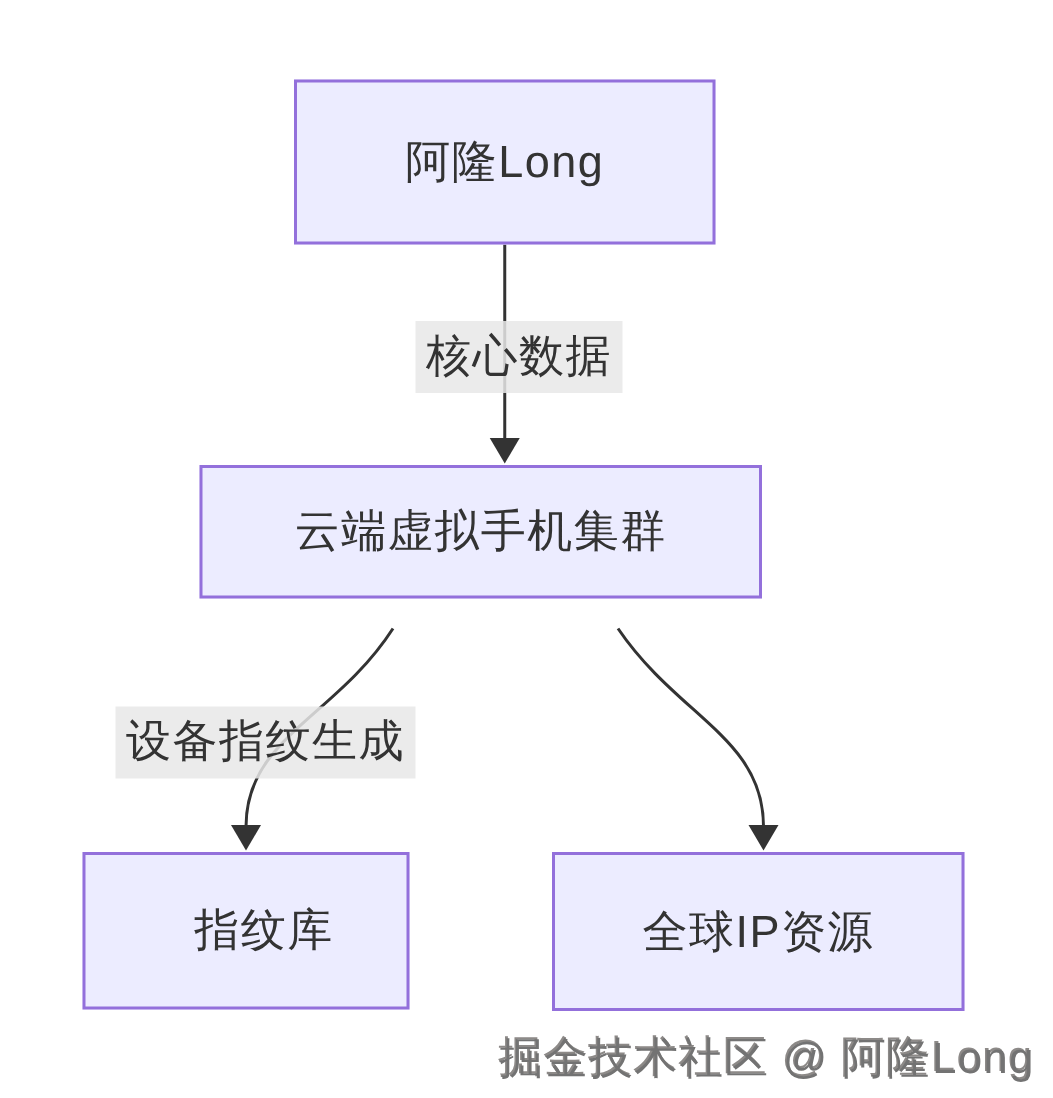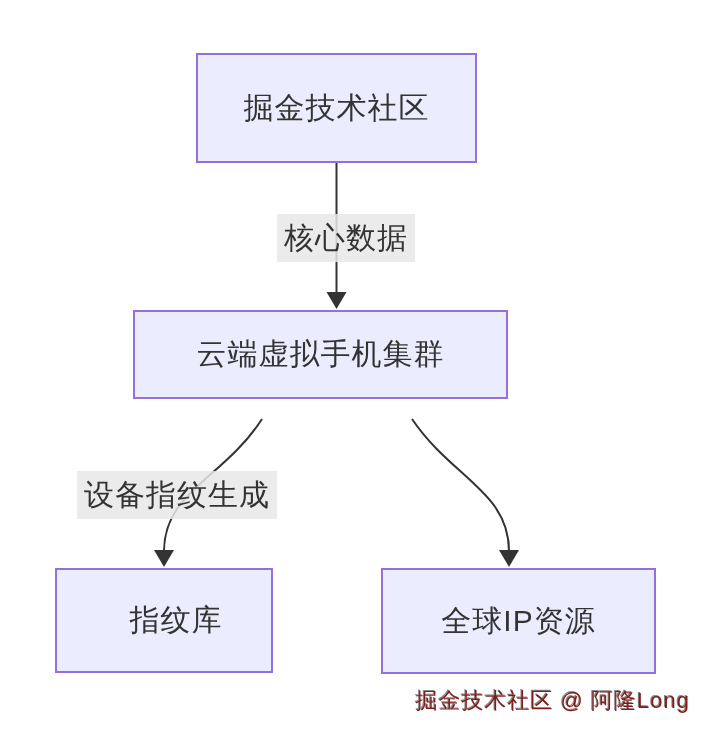--- a/index.html
+++ b/index.html
@@ -34,42 +34,42 @@
     align-items: center;
     justify-content: center;
     font-size: 30px;
     color: #333333;
     text-align: center;
     letter-spacing: 1px;
   }
   .node-local       { left: 196px; top: 53px;  width: 281px; height: 110px; }
   .node-cloud       { left: 133px; top: 310px; width: 375px; height: 89px; }
   .node-fingerprint { left: 55px;  top: 568px; width: 218px; height: 105px; padding-left: 24px; }
-  .node-ip          { left: 381px; top: 568px; width: 275px; height: 106px; text-align: center; }
+  .node-ip          { left: 368px; top: 568px; width: 275px; height: 106px; text-align: center; }
   .edge-label {
     position: absolute;
     transform: translate(-50%, -50%);
     background: rgba(232, 232, 232, 0.85);
     color: #333333;
     font-size: 30px;
     line-height: 30px;
     padding: 9px 7px;
     white-space: nowrap;
     letter-spacing: 1px;
     margin-left: 12px;
   }
   .label-core { left: 334px; top: 238px; }
   .label-fp   { left: 165px; top: 495px; }
   .label-ip   { left: 510px; top: 496px; }
   .watermark {
     position: absolute;
     right: 12px;
     top: 686px;
-    font-size: 22px;
-    color: #7f1d1d;
+    font-size: 29px;
+    color: #737373;
     text-shadow: -1px -1px 0 #8d8a88, 1px 1px 0 #ffffff;
     white-space: nowrap;
     letter-spacing: 1px;
   }
 </style>
 </head>
 <body>
 
 <div class="canvas">
 
@@ -79,21 +79,21 @@
     <polygon class="arrowhead" points="326.5,292 346.5,292 336.5,309"></polygon>
 
     <path class="edge-path" d="M262 419 C 224 478, 164 492, 164 551"></path>
     <polygon class="arrowhead" points="154,550 174,550 164,567"></polygon>
 
     <path class="edge-path" d="M412 419 C 452 478, 509 492, 509 551"></path>
     <polygon class="arrowhead" points="499,550 519,550 509,567"></polygon>
   </svg>
 
   <div class="node node-local">
-    <span>掘金技术社区</span>
+    <span>阿隆Long</span>
   </div>
 
   <div class="node node-cloud">
     <span>云端虚拟手机集群</span>
   </div>
 
   <div class="node node-fingerprint">
     <span>指纹库</span>
   </div>
 

